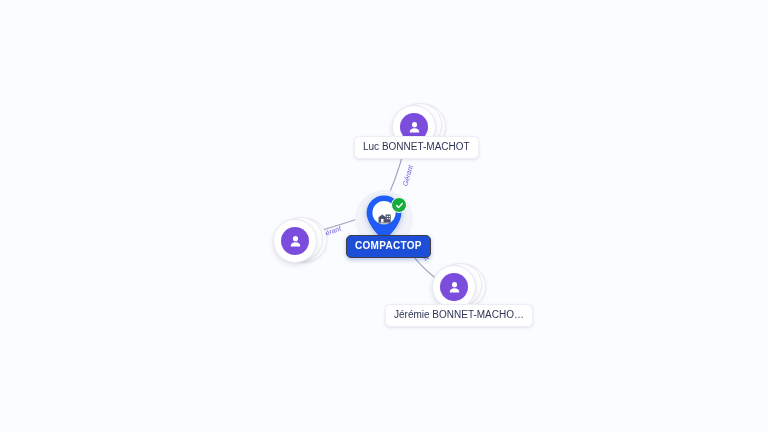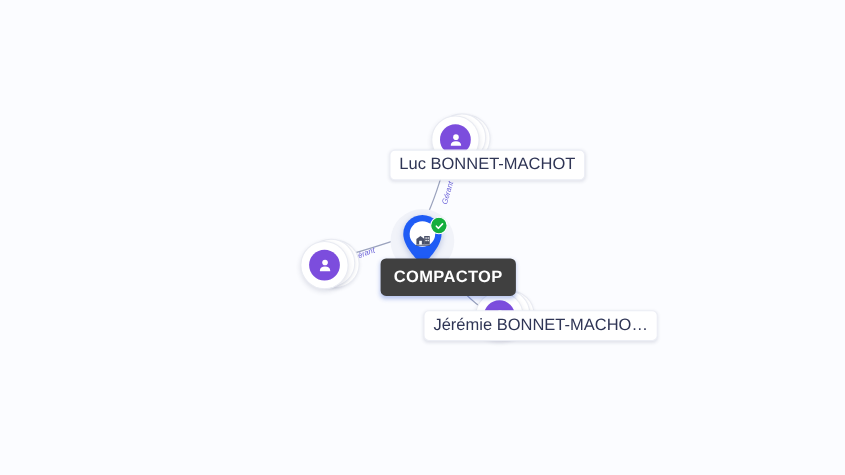--- a/index.html
+++ b/index.html
@@ -73,33 +73,33 @@
     background:#14ae3c;
     border:1.5px solid #ffffff;
     display:flex; align-items:center; justify-content:center;
   }
   .check svg { width:9px; height:9px; display:block; }
 
   
   .label {
     position:absolute;
     white-space:nowrap;
-    font-size:15px;
+    font-size:10px;
     line-height:1;
     padding:5px 8px 6px 8px;
     border-radius:5px;
     background:#ffffff;
     color:#2f3555;
     border:1px solid #eceef5;
     box-shadow:0 1px 3px rgba(40,50,90,0.12);
   }
   .label.primary {
-    background:#404040;
+    background:#1d4ed8;
     color:#ffffff;
-    border:4px solid #404040;
+    border:1px solid #404040;
     font-weight:bold;
     letter-spacing:0.3px;
     box-shadow:0 2px 4px rgba(25,70,200,0.30);
   }
 
   
   .edge-label {
     position:absolute;
     font-size:7px;
     color:#6b62d8;
@@ -158,21 +158,21 @@
     <div class="stack s2"></div>
     <div class="stack s1">
       <div class="avatar">
         <svg viewBox="0 0 24 24" fill="#ffffff">
           <circle cx="12" cy="8" r="3.6"></circle>
           <path d="M12 13.2c-3.9 0-6.6 2.2-6.6 4.6v1.4h13.2v-1.4c0-2.4-2.7-4.6-6.6-4.6z"></path>
         </svg>
       </div>
     </div>
   </div>
-  <div class="label" style="left:385px; top:282px;">Jérémie BONNET-MACHO…</div>
+  <div class="label" style="left:385px; top:304px;">Jérémie BONNET-MACHO…</div>
 
   <div class="company" style="left:355px; top:190px;">
     <div class="halo"></div>
     <div class="pin">
       <svg viewBox="0 0 40 49">
         <path d="M20 1.5c-9.6 0-17.4 7.7-17.4 17.2 0 11.9 14.6 25.6 16.3 27.1
                  a1.7 1.7 0 0 0 2.2 0c1.7-1.5 16.3-15.2 16.3-27.1
                  C37.4 9.2 29.6 1.5 20 1.5z" fill="#1f5cf5"></path>
         <circle cx="20" cy="18.7" r="11.6" fill="#ffffff"></circle>
       </svg>

